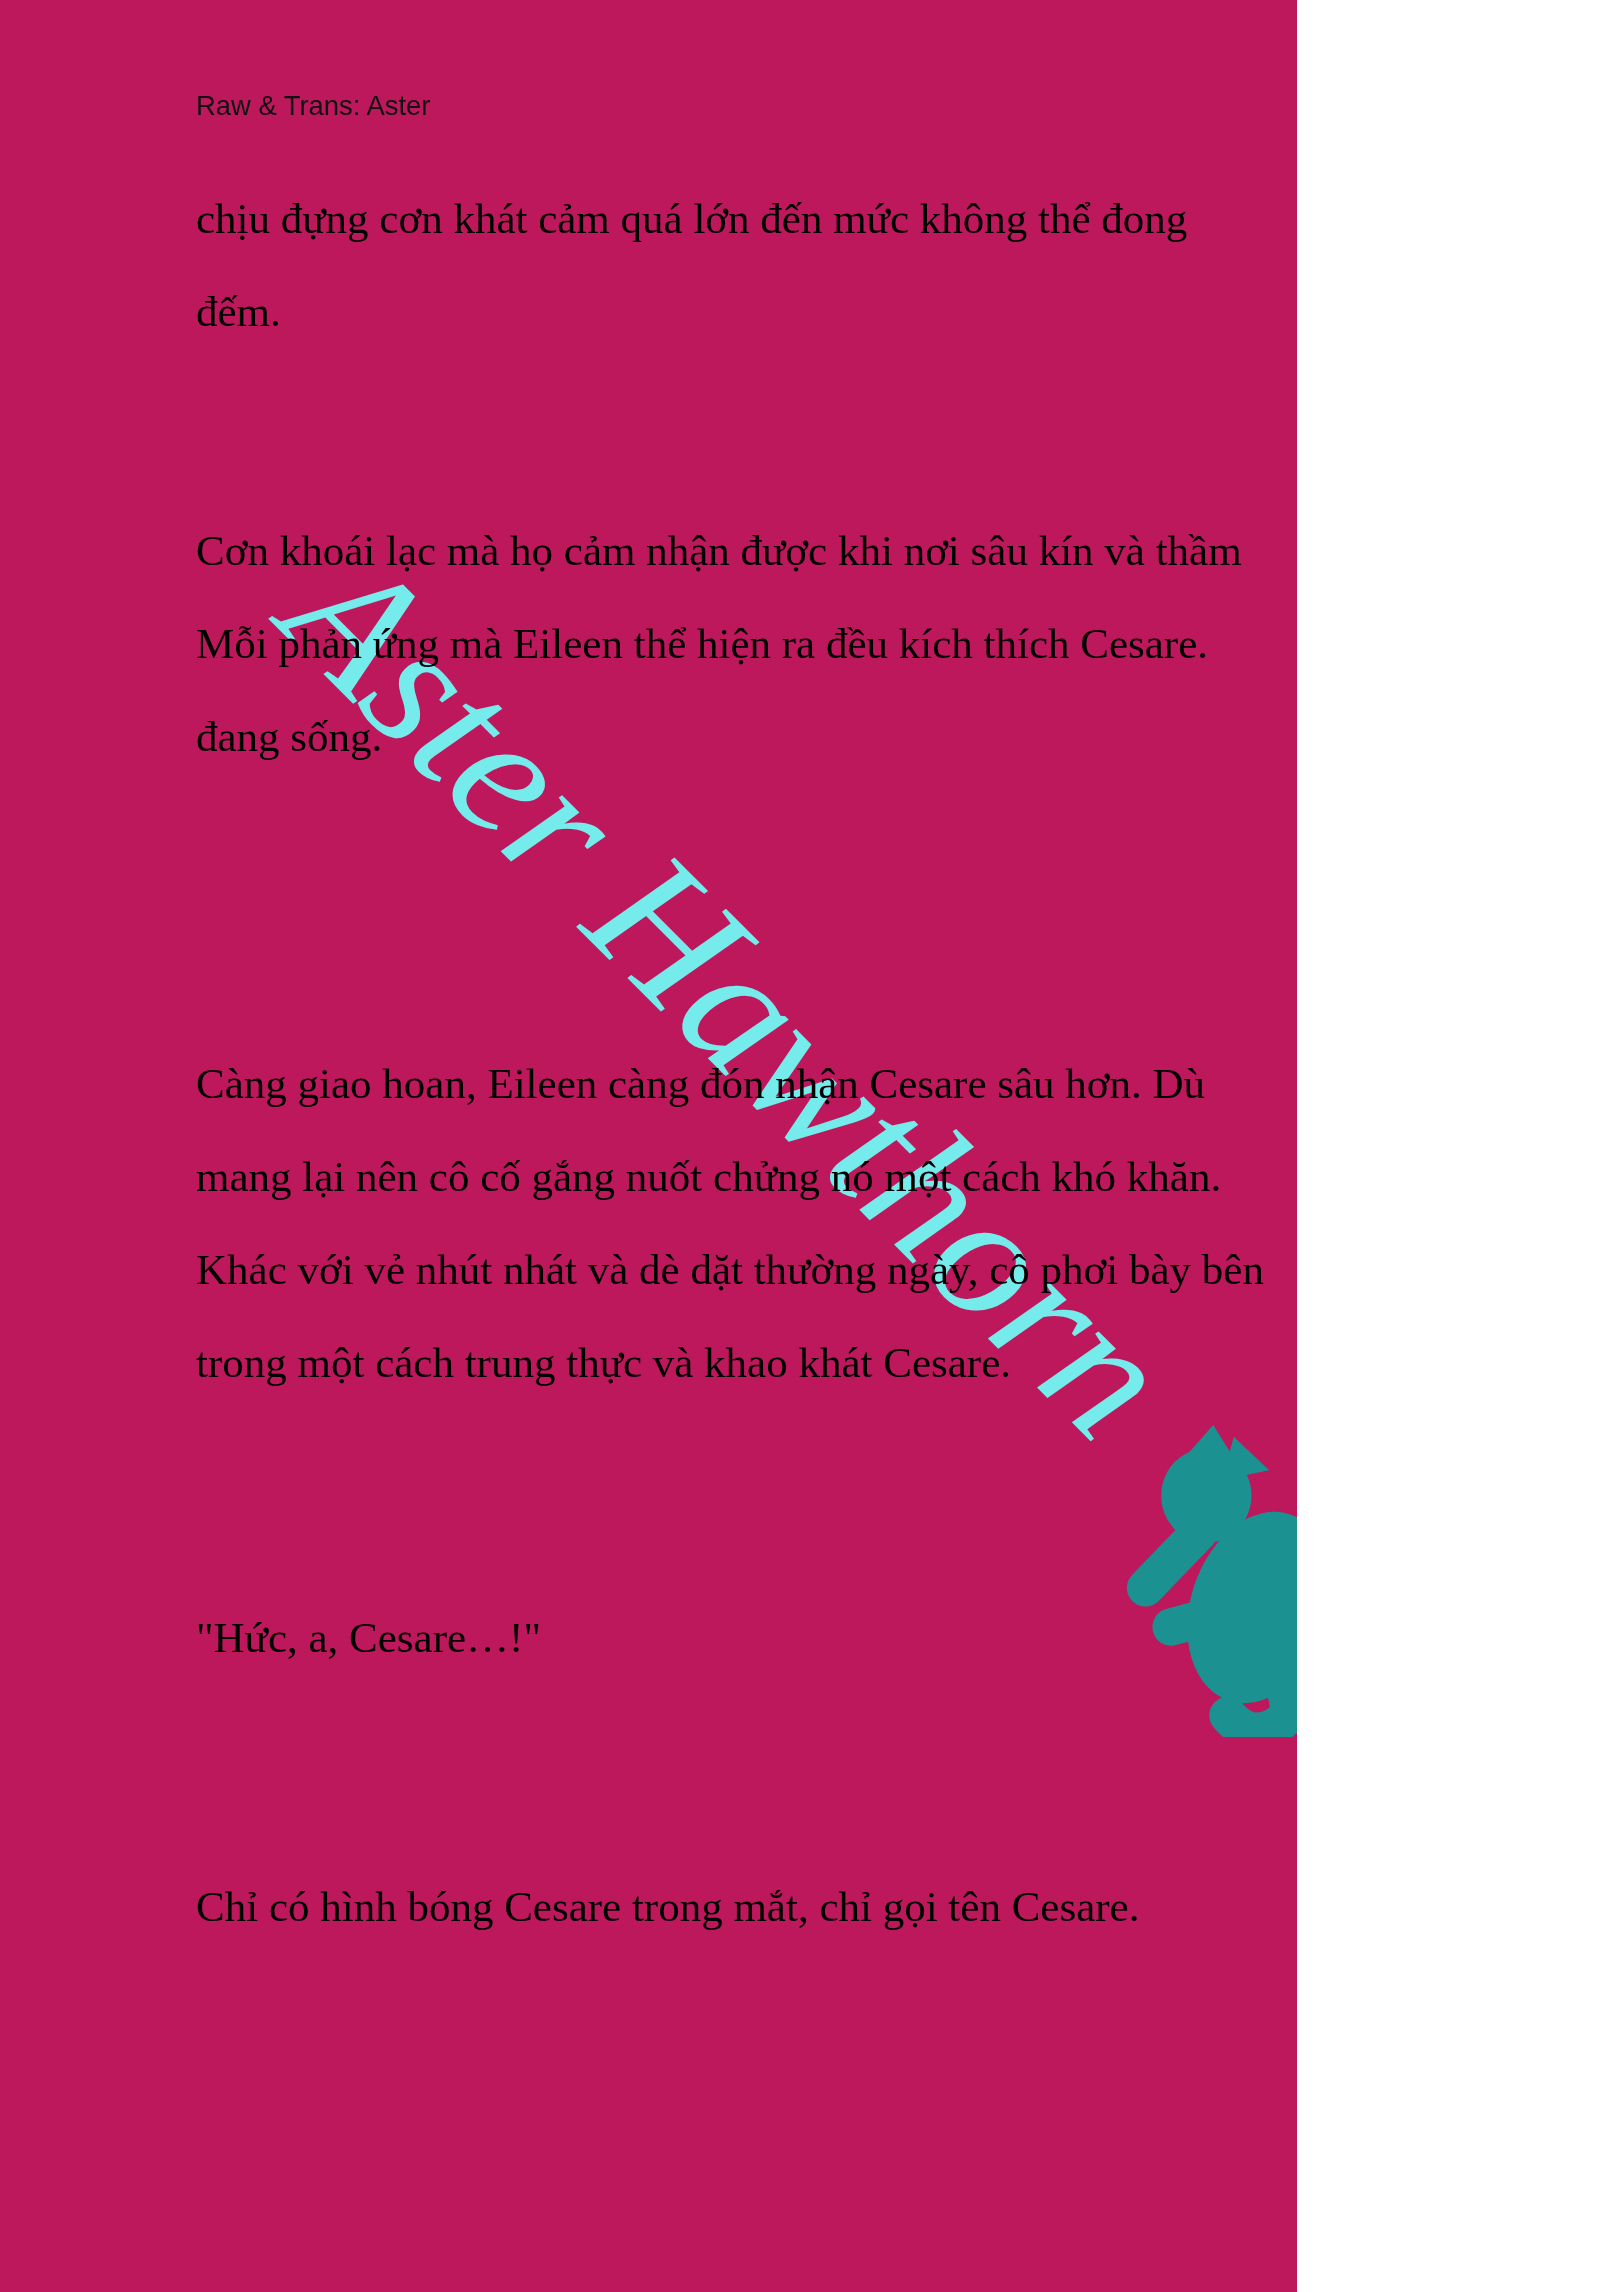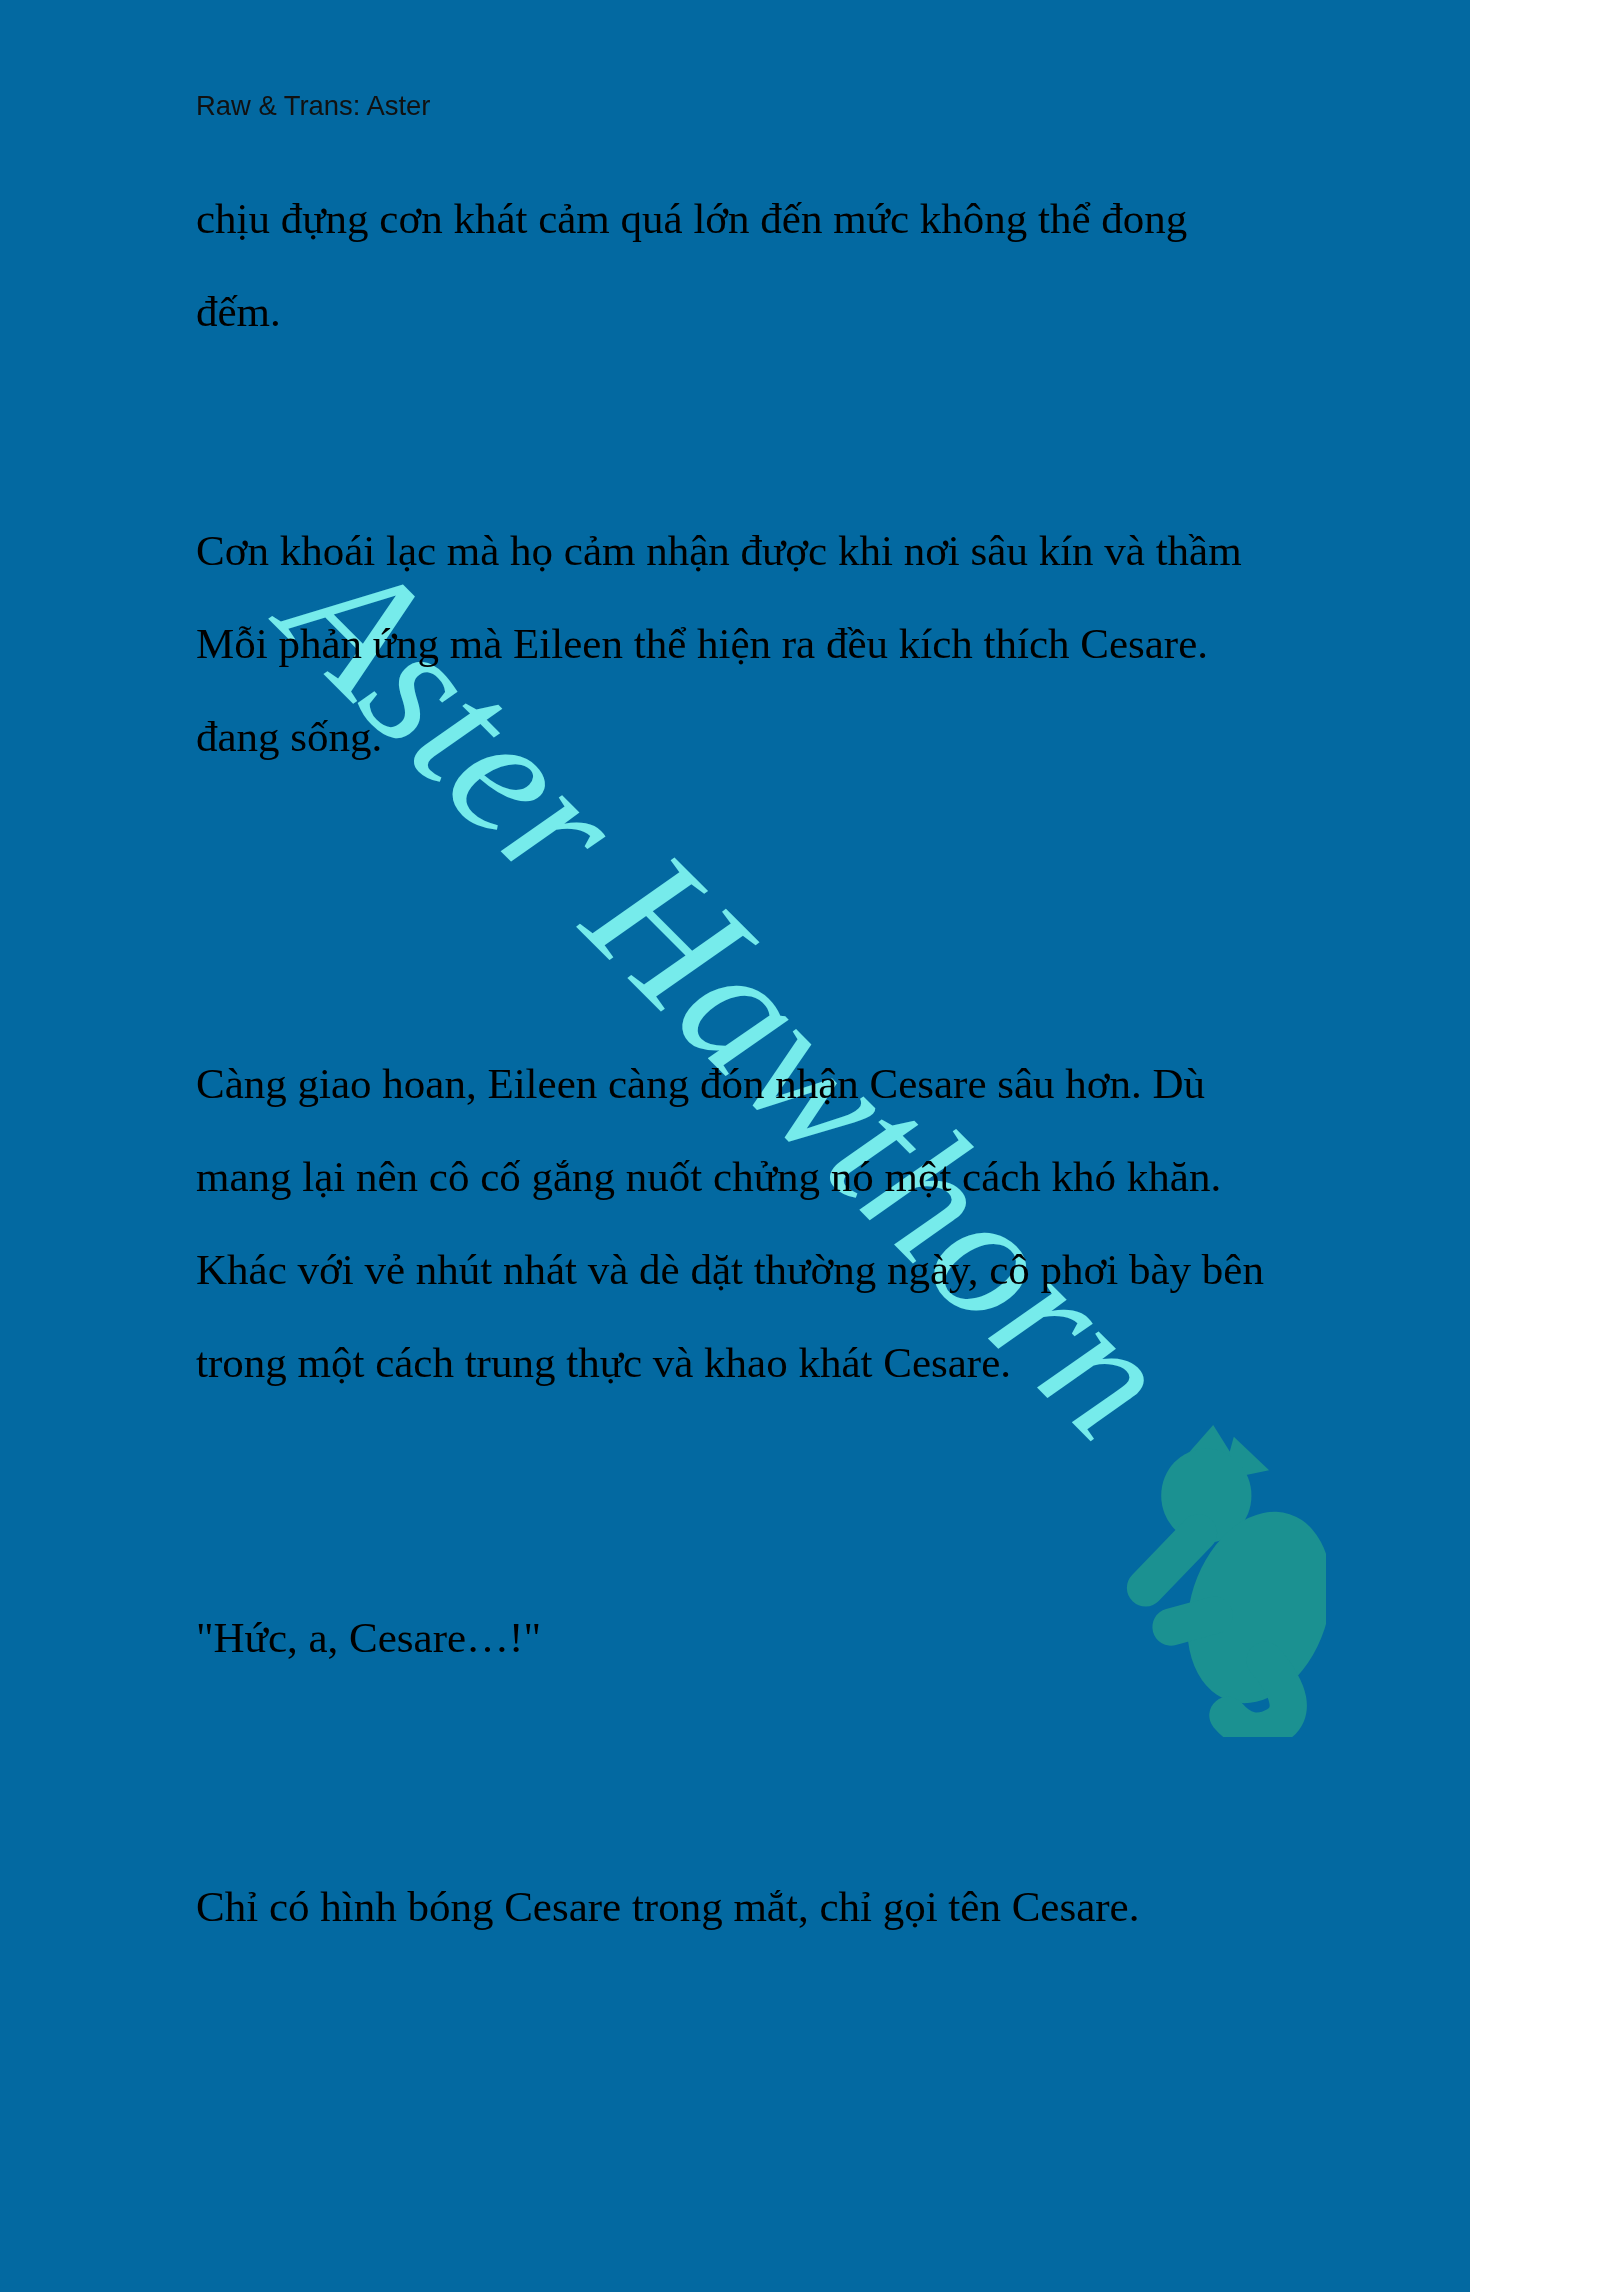--- a/index.html
+++ b/index.html
@@ -2,23 +2,23 @@
 <html><head>
 <meta charset="utf-8">
 <style>
   html, body {
     margin: 0;
     padding: 0;
     background: #ffffff;
   }
   .page {
     position: relative;
-    width: 1470px;
+    width: 1297px;
     height: 2293px;
-    background: #0369a1;
+    background: #be185d;
     overflow: hidden;
     font-family: "Liberation Serif", "DejaVu Serif", serif;
     color: #000000;
   }
   .header {
     position: absolute;
     left: 196px;
     top: 88px;
     font-family: "Liberation Sans", "DejaVu Sans", sans-serif;
     font-size: 27.4px;

